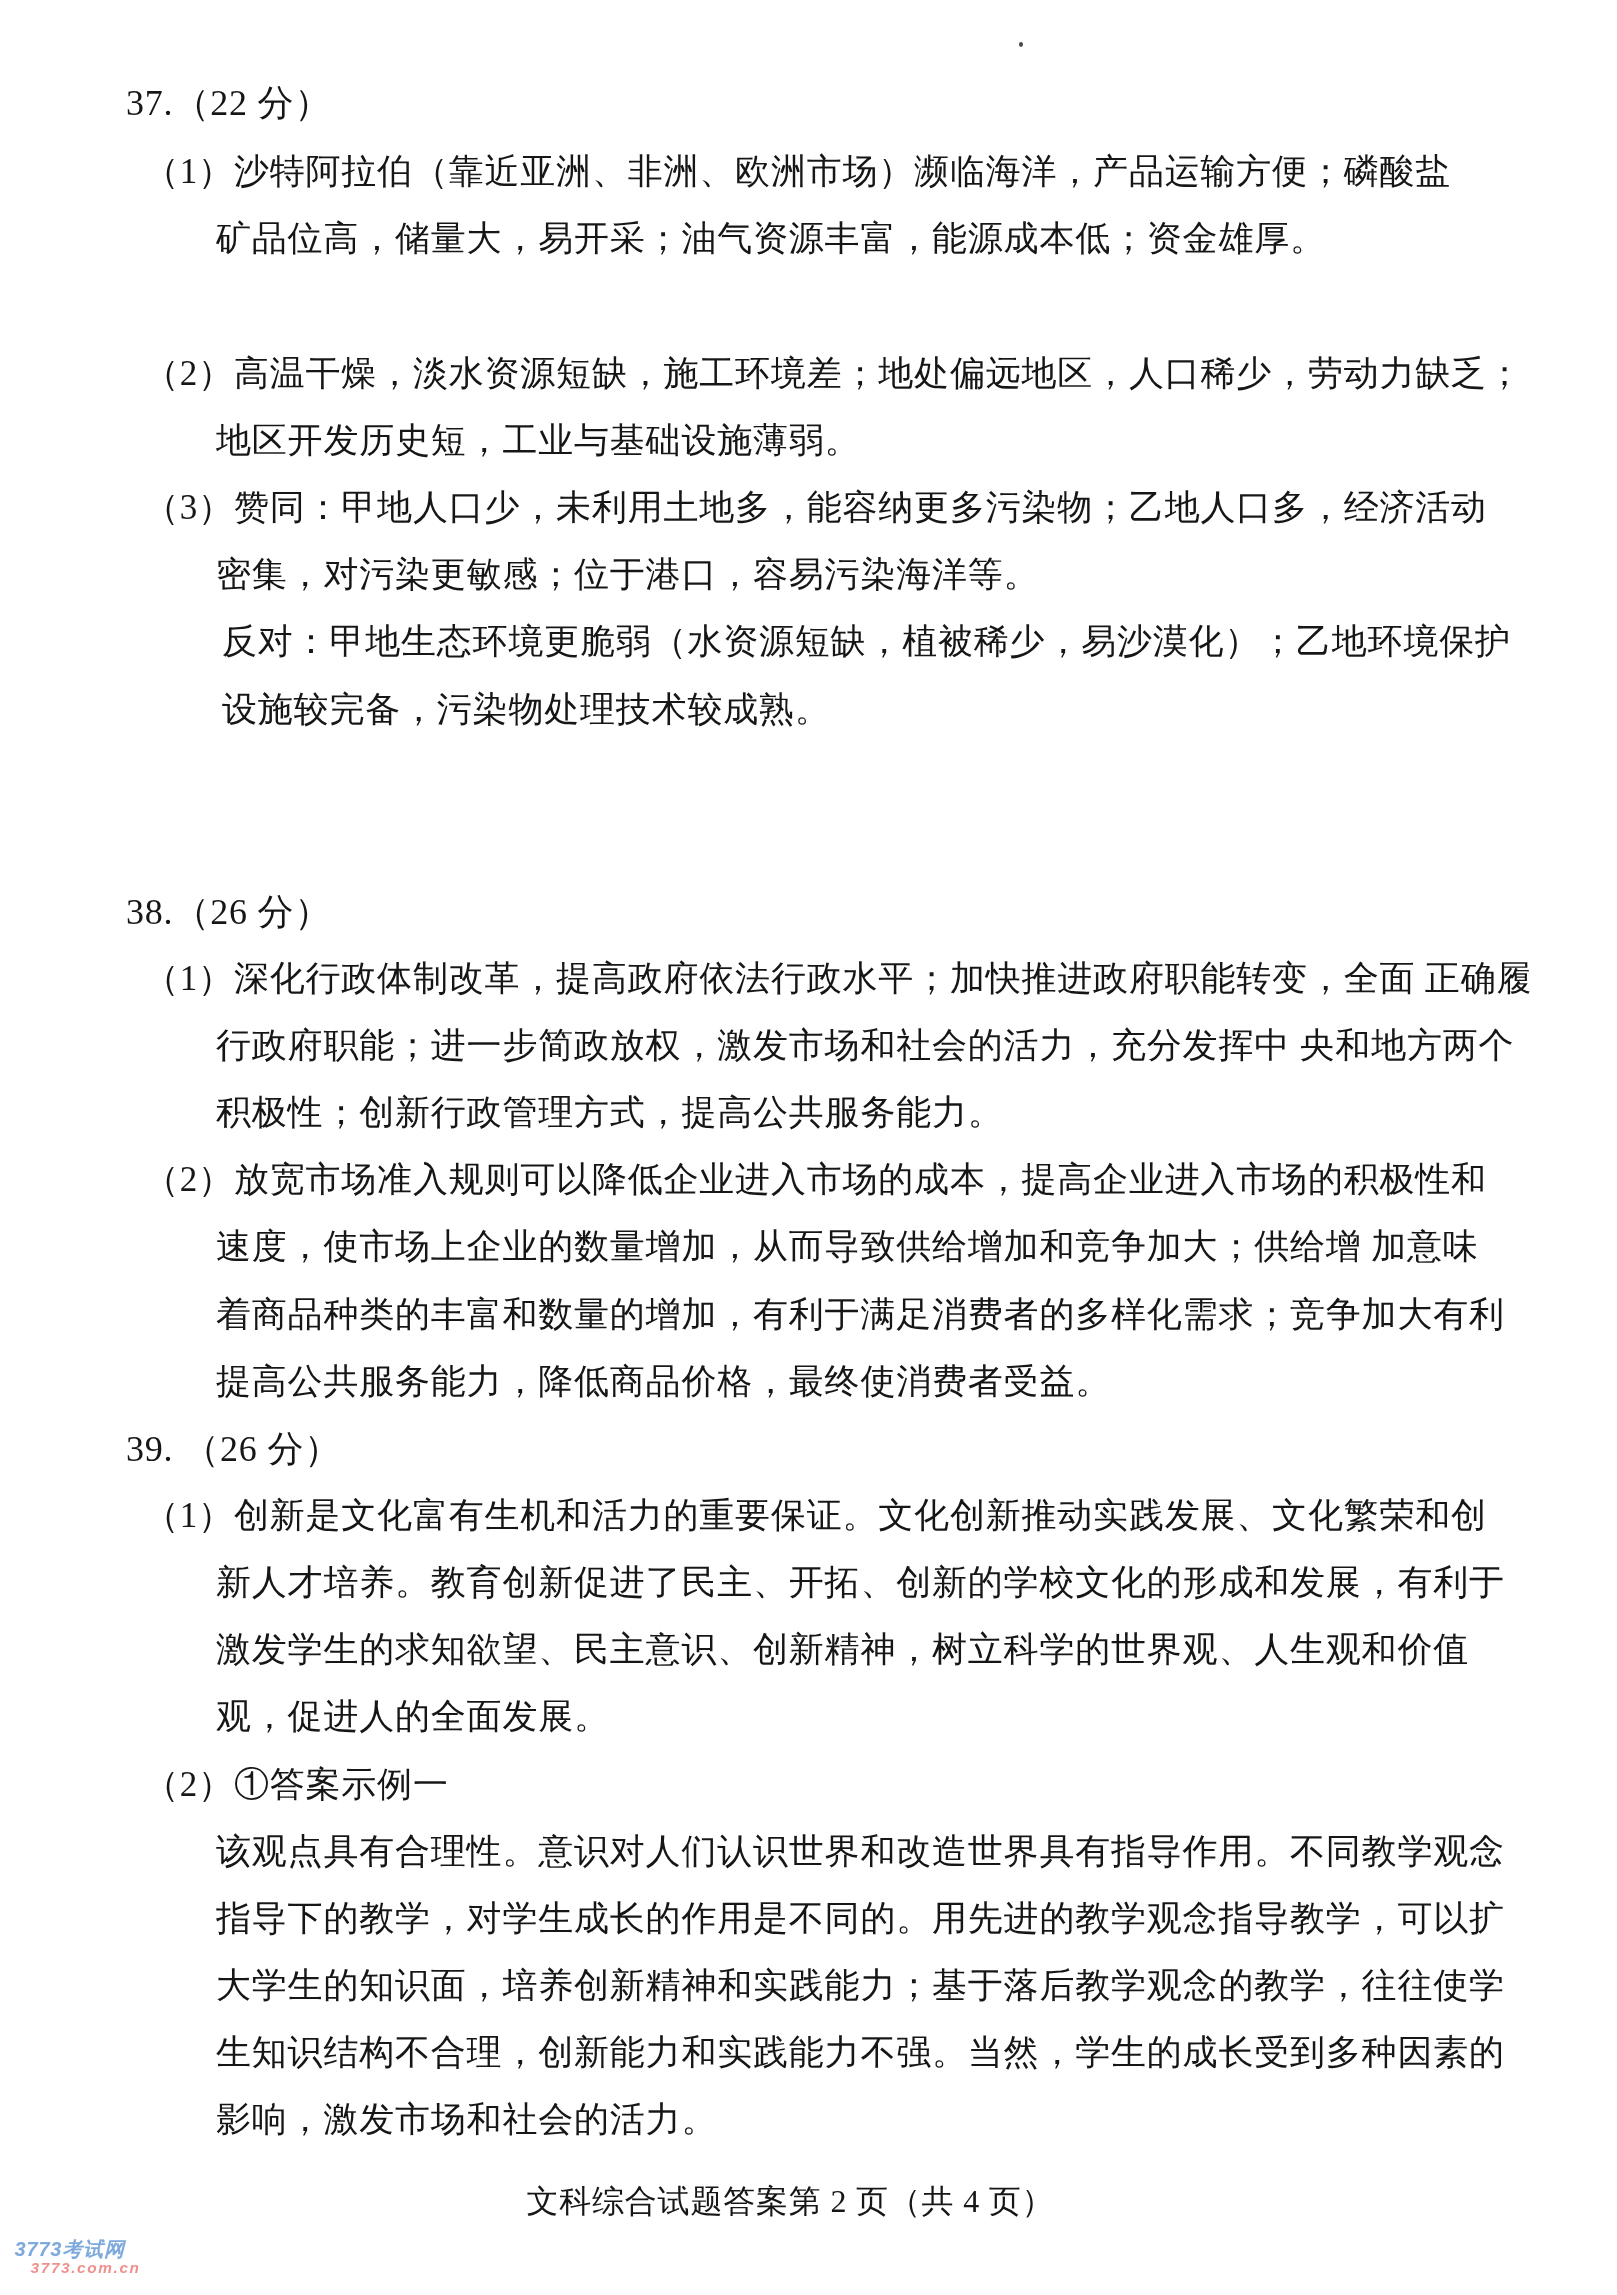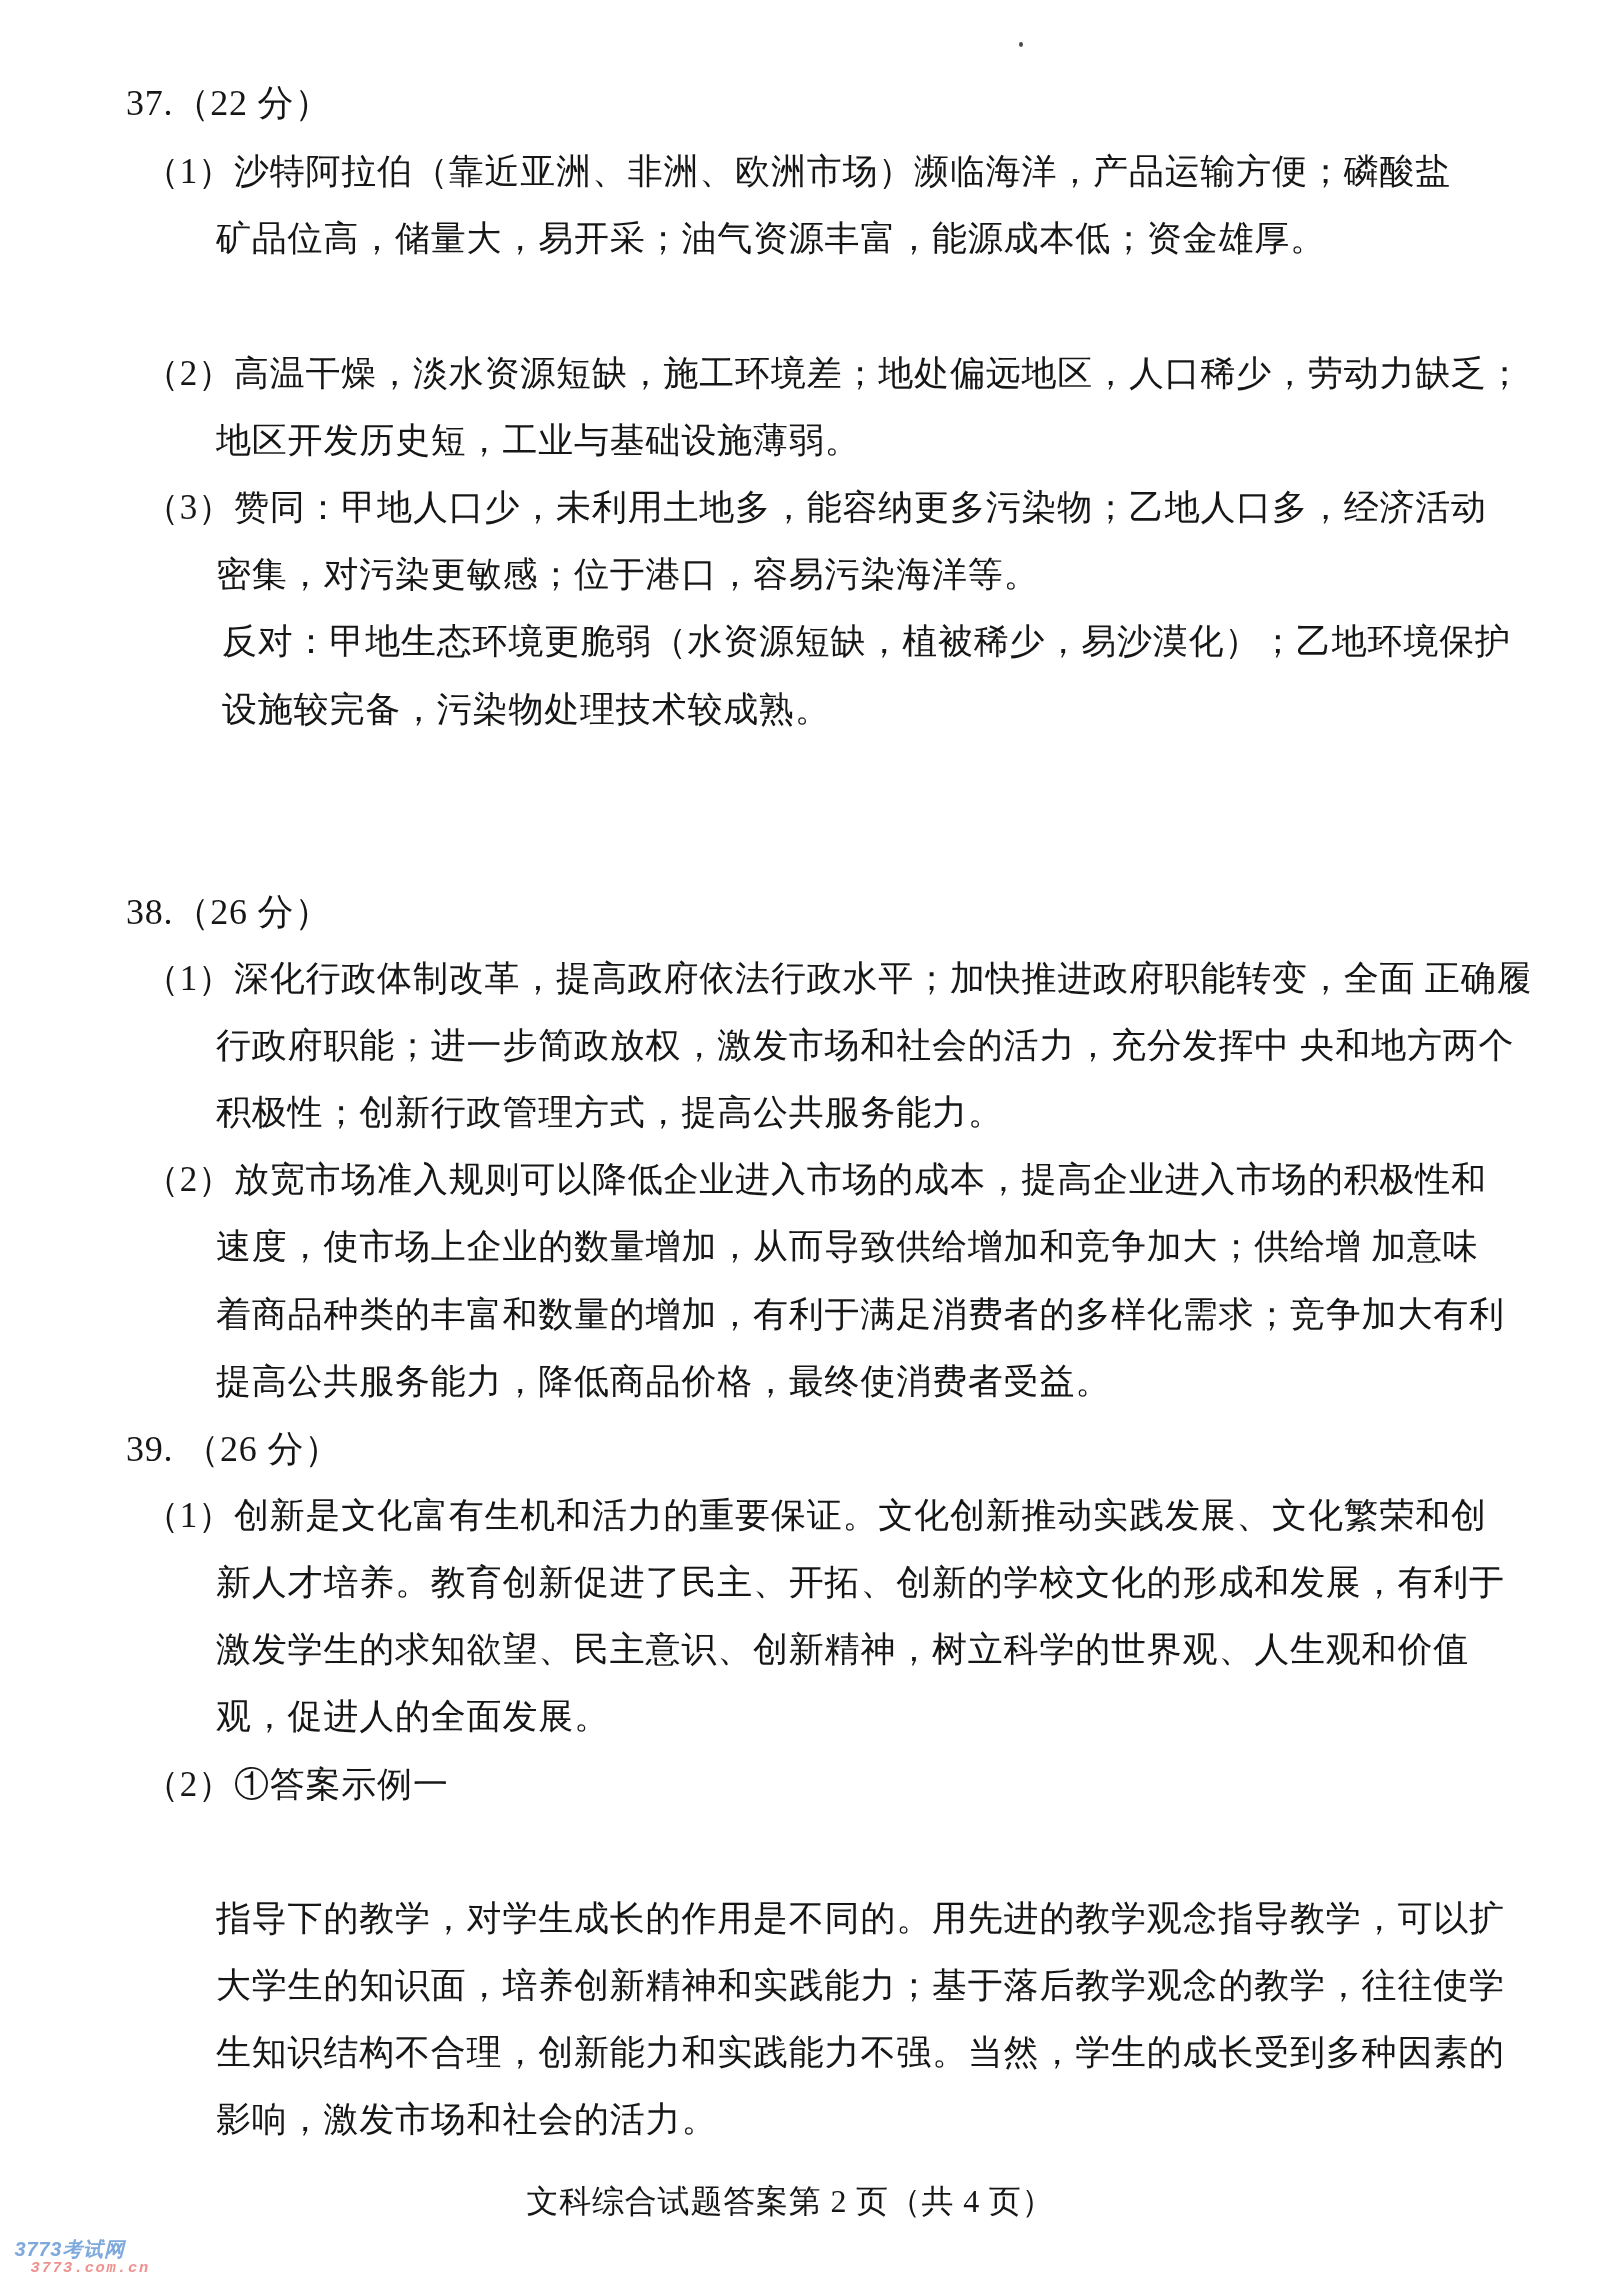--- a/index.html
+++ b/index.html
@@ -48,21 +48,21 @@
   }
   .wm1{
     font-family:"Liberation Sans","DejaVu Sans",sans-serif;
     font-style:italic;
     font-weight:bold;
     font-size:20px;
     letter-spacing:0.8px;
     line-height:1.05;
   }
   .wm2{
-    font-family:Liberation Mono, monospace;
+    font-family:Liberation Sans, sans-serif;
     font-style:italic;
     font-weight:bold;
     font-size:15.4px;
     letter-spacing:1.6px;
     line-height:1.1;
     padding-left:16px;
   }
 </style>
 </head>
 <body>
@@ -89,20 +89,21 @@
   <div class="ln" style="top:1229px;left:216px">速度，使市场上企业的数量增加，从而导致供给增加和竞争加大；供给增 加意味</div>
   <div class="ln" style="top:1297px;left:216px">着商品种类的丰富和数量的增加，有利于满足消费者的多样化需求；竞争加大有利</div>
   <div class="ln" style="top:1364px;left:216px">提高公共服务能力，降低商品价格，最终使消费者受益。</div>
 
   <div class="ln hdr" style="top:1431px;left:126px">39. （26 分）</div>
   <div class="ln" style="top:1498px;left:144px">（1）创新是文化富有生机和活力的重要保证。文化创新推动实践发展、文化繁荣和创</div>
   <div class="ln" style="top:1565px;left:216px">新人才培养。教育创新促进了民主、开拓、创新的学校文化的形成和发展，有利于</div>
   <div class="ln" style="top:1632px;left:216px">激发学生的求知欲望、民主意识、创新精神，树立科学的世界观、人生观和价值</div>
   <div class="ln" style="top:1699px;left:216px">观，促进人的全面发展。</div>
   <div class="ln" style="top:1767px;left:144px">（2）①答案示例一</div>
+  <div class="ln" style="top:1834px;left:216px">该观点具有合理性。意识对人们认识世界和改造世界具有指导作用。不同教学观念</div>
   <div class="ln" style="top:1901px;left:216px">指导下的教学，对学生成长的作用是不同的。用先进的教学观念指导教学，可以扩</div>
   <div class="ln" style="top:1968px;left:216px">大学生的知识面，培养创新精神和实践能力；基于落后教学观念的教学，往往使学</div>
   <div class="ln" style="top:2035px;left:216px">生知识结构不合理，创新能力和实践能力不强。当然，学生的成长受到多种因素的</div>
   <div class="ln" style="top:2102px;left:216px">影响，激发市场和社会的活力。</div>
 
   <div class="footer">文科综合试题答案第 2 页（共 4 页）</div>
 
   <div class="watermark">
     <div class="wm1" style="color: rgb(126, 169, 220);">3773考试网</div>
     <div class="wm2" style="color: rgb(238, 145, 142);">3773.com.cn</div>

